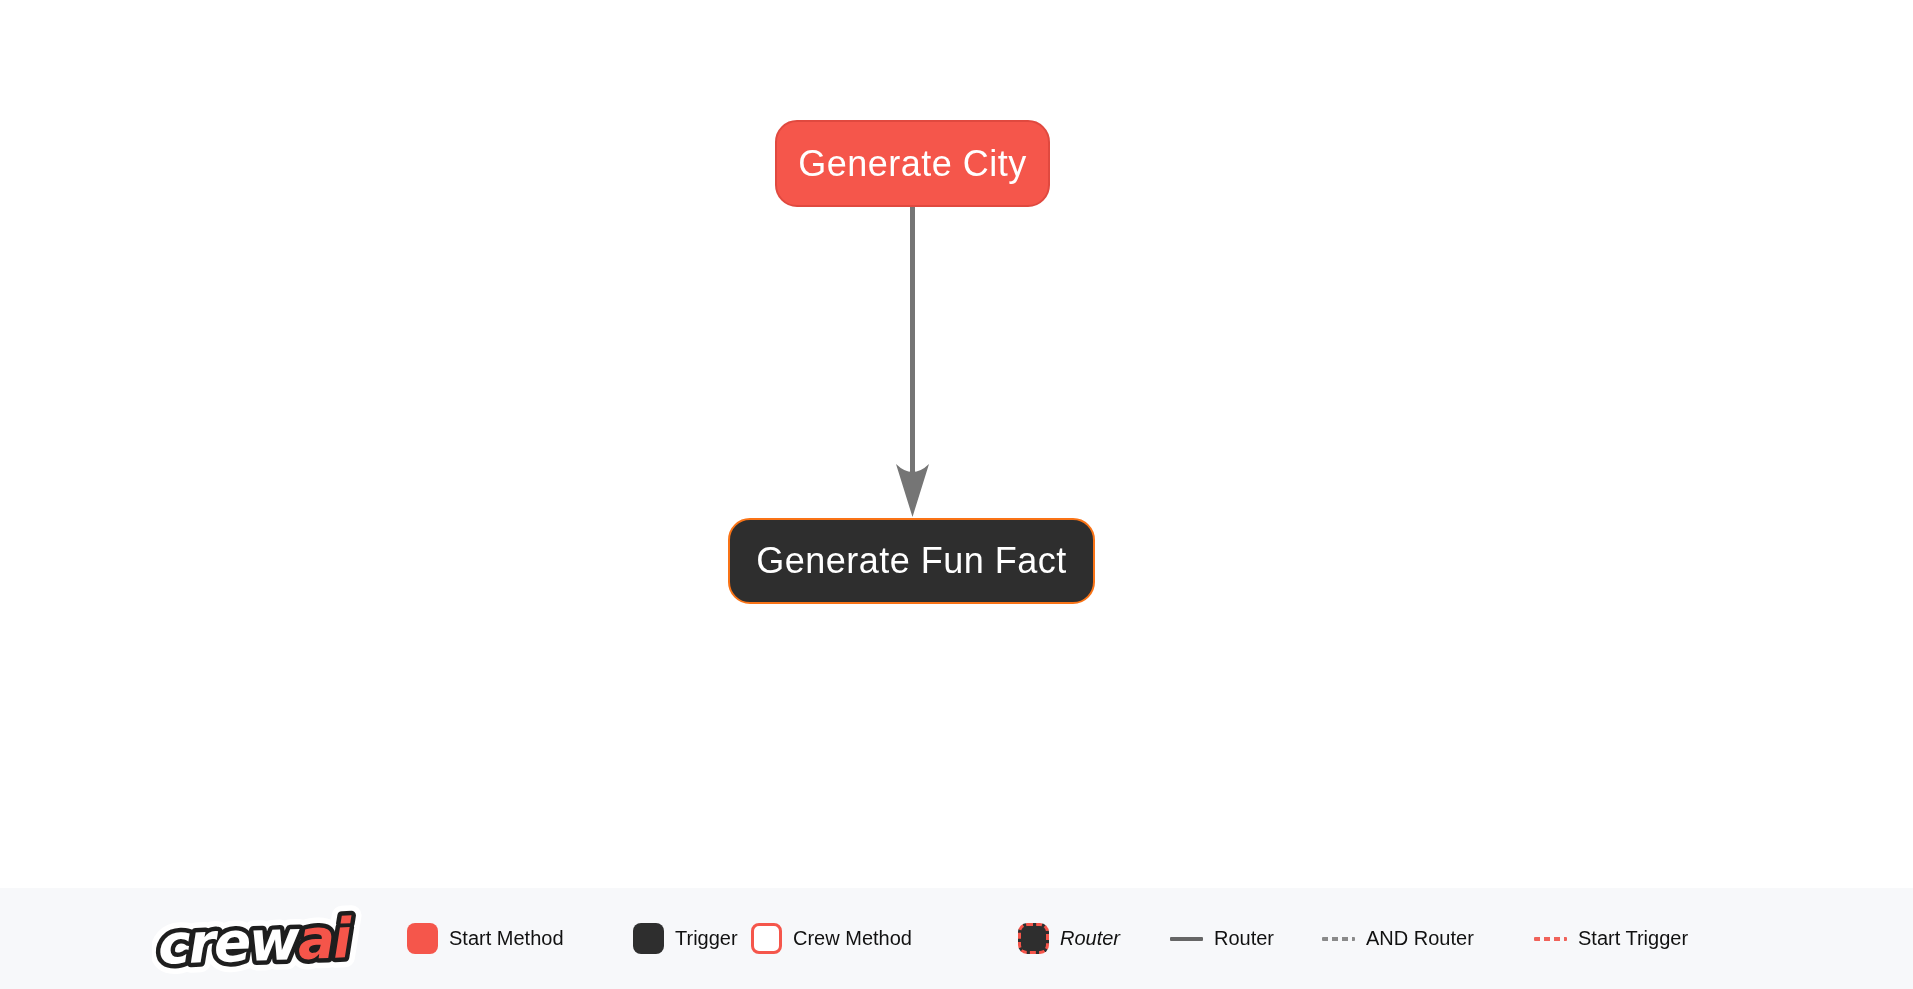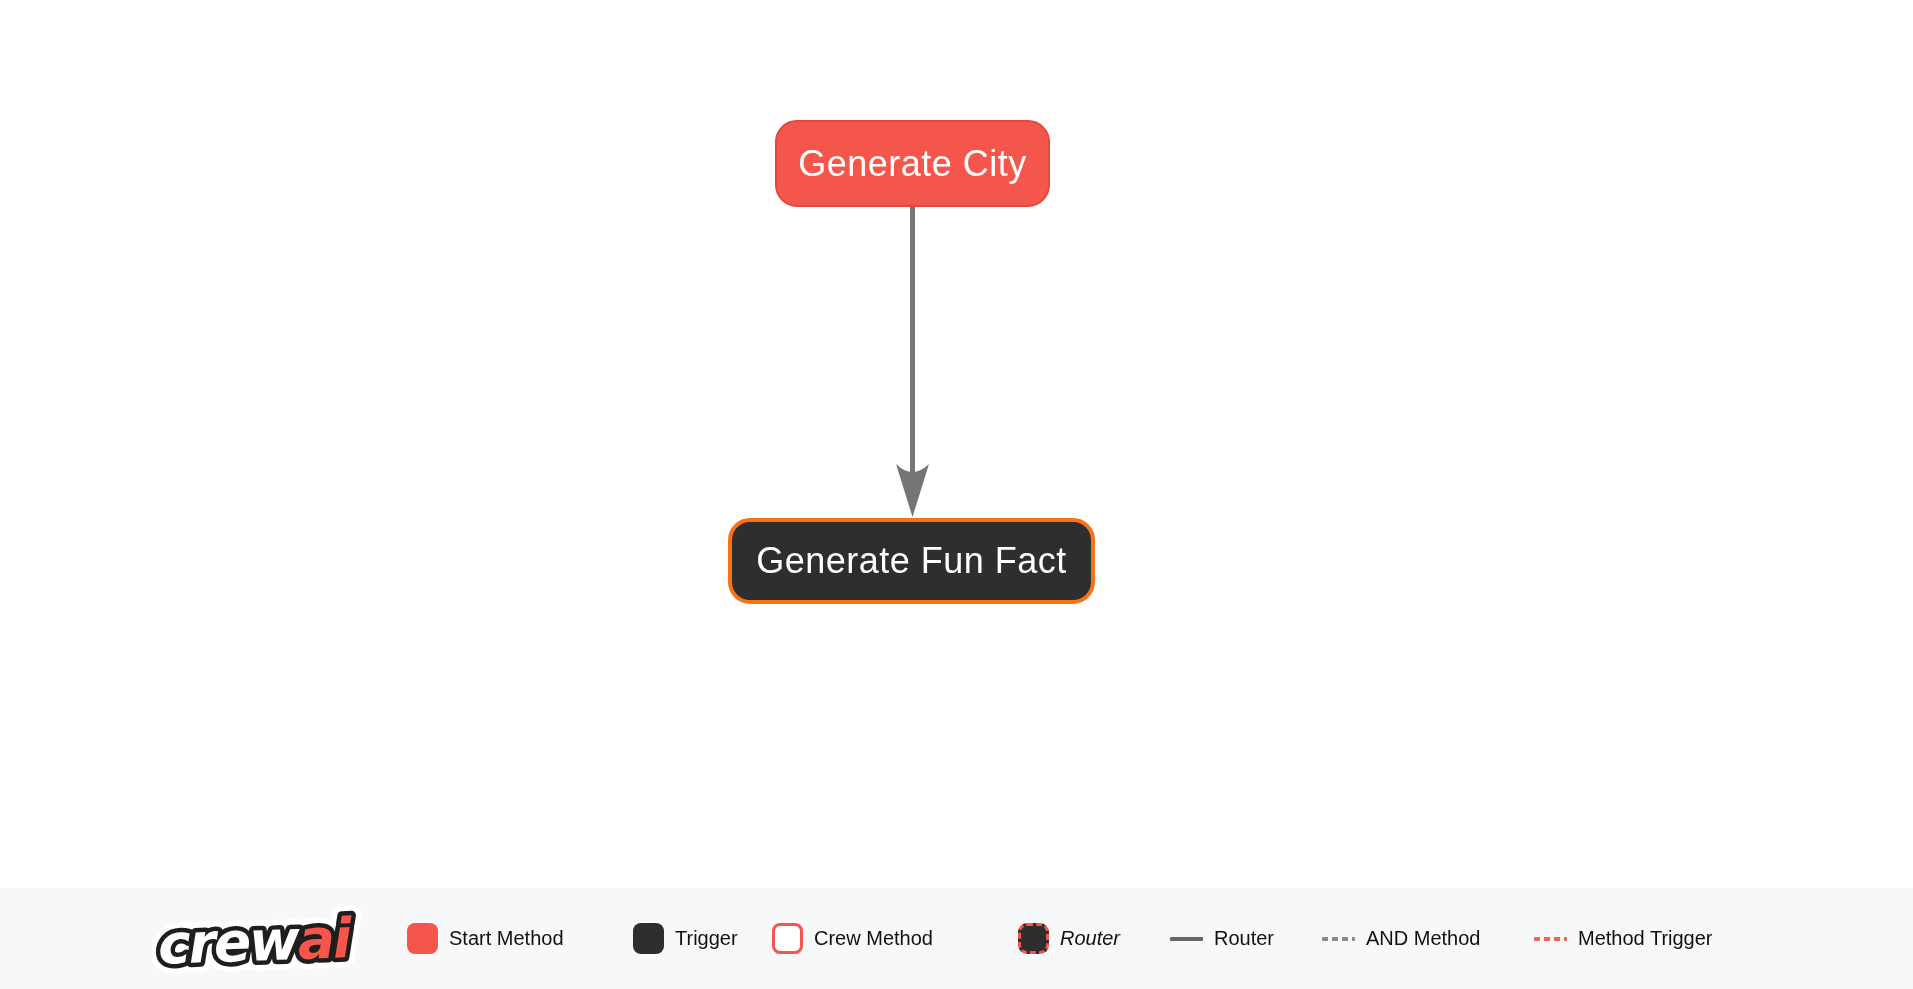--- a/index.html
+++ b/index.html
@@ -40,21 +40,21 @@
   #node-generate-city {
     left: 775px; top: 120px;
     width: 275px; height: 87px;
     background: #F5564B;
     border: 2px solid #E0493F;
   }
   #node-generate-fun-fact {
     left: 728px; top: 518px;
     width: 367px; height: 86px;
     background: #2E2E2E;
-    border: 4px solid #f97316;
+    border: 2px solid #f97316;
   }
   #edge-svg {
     position: absolute;
     left: 0; top: 0;
     pointer-events: none;
   }
   
   #footer {
     position: absolute;
     left: 0; top: 888px;
@@ -97,21 +97,21 @@
   .swatch.line.solid-gray { background: #666666; }
   .swatch.line.dash-gray  {
     background: repeating-linear-gradient(90deg, #8a8a8a 0 6px, transparent 6px 10px);
   }
   .swatch.line.dash-red   {
     background: repeating-linear-gradient(90deg, #F0635A 0 6px, transparent 6px 10px);
   }
   
   #legend-start   { left: 407px; }
   #legend-method  { left: 633px; }
-  #legend-crew    { left: 772px; }
+  #legend-crew    { left: 751px; }
   #legend-router  { left: 1018px; font-style: italic; }
   #legend-trigger { left: 1170px; }
   #legend-and     { left: 1322px; }
   #legend-rtrig   { left: 1534px; }
 </style>
 </head>
 <body>
 
 <div id="app">
 
@@ -162,21 +162,21 @@
     <span>Router</span>
   </div>
 
   <div class="legend-item" id="legend-trigger">
     <span class="swatch line solid-gray"></span>
     <span>Router</span>
   </div>
 
   <div class="legend-item" id="legend-and">
     <span class="swatch line dash-gray"></span>
-    <span>AND Method</span>
+    <span>AND Router</span>
   </div>
 
   <div class="legend-item" id="legend-rtrig">
     <span class="swatch line dash-red"></span>
-    <span>Method Trigger</span>
+    <span>Start Trigger</span>
   </div>
 
 </div>
 
 </body></html>

